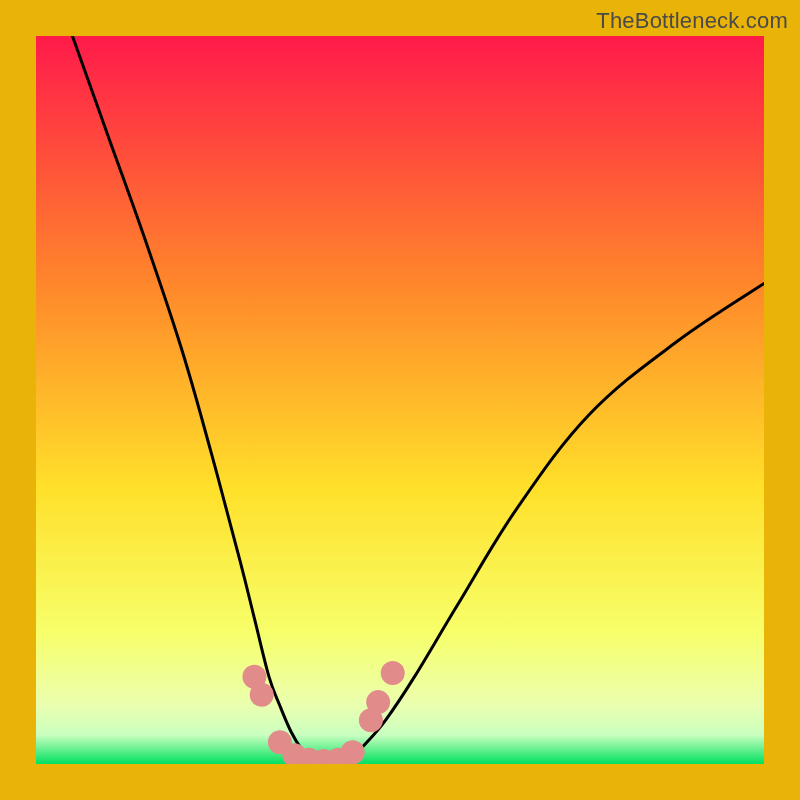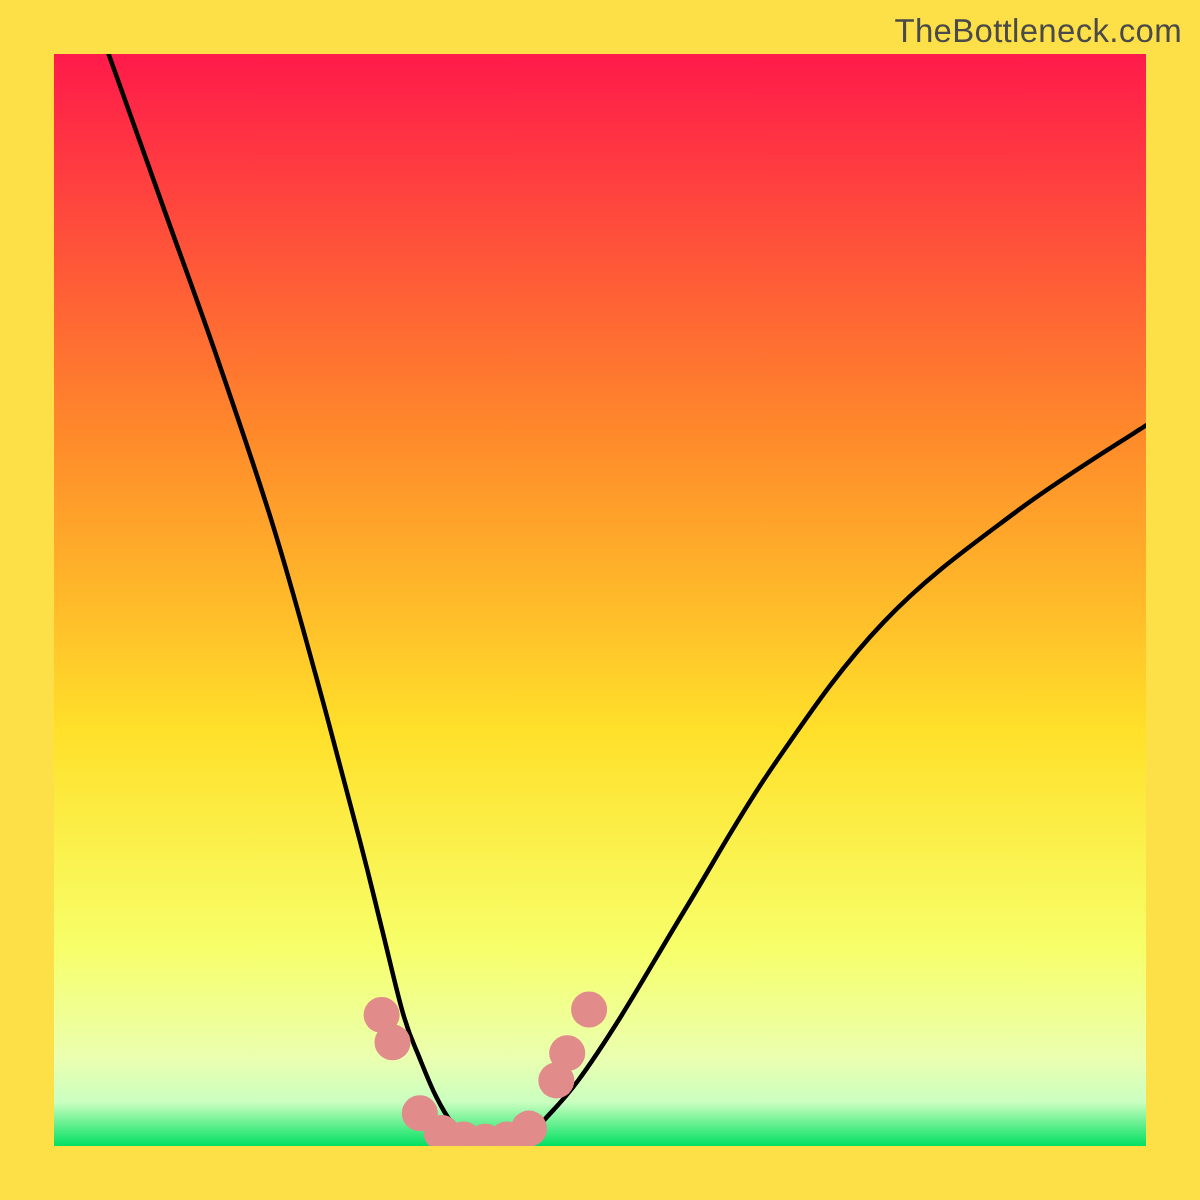--- a/index.html
+++ b/index.html
@@ -8,21 +8,21 @@
     background: #000;
     width: 800px;
     height: 800px;
     overflow: hidden;
     font-family: Arial, sans-serif;
   }
   .container {
     position: relative;
     width: 800px;
     height: 800px;
-    background: #fde047;
+    background: #eab308;
   }
   .plot-area {
     position: absolute;
     left: 36px;
     top: 36px;
     width: 728px;
     height: 728px;
   }
   .watermark {
     position: absolute;

